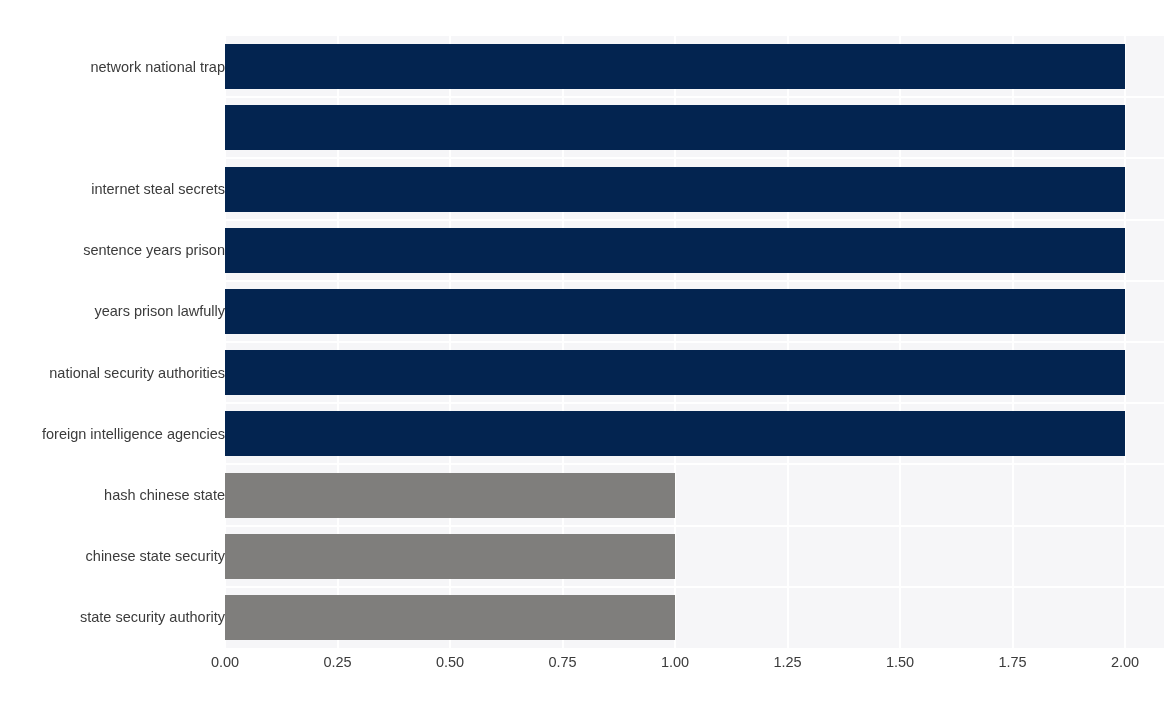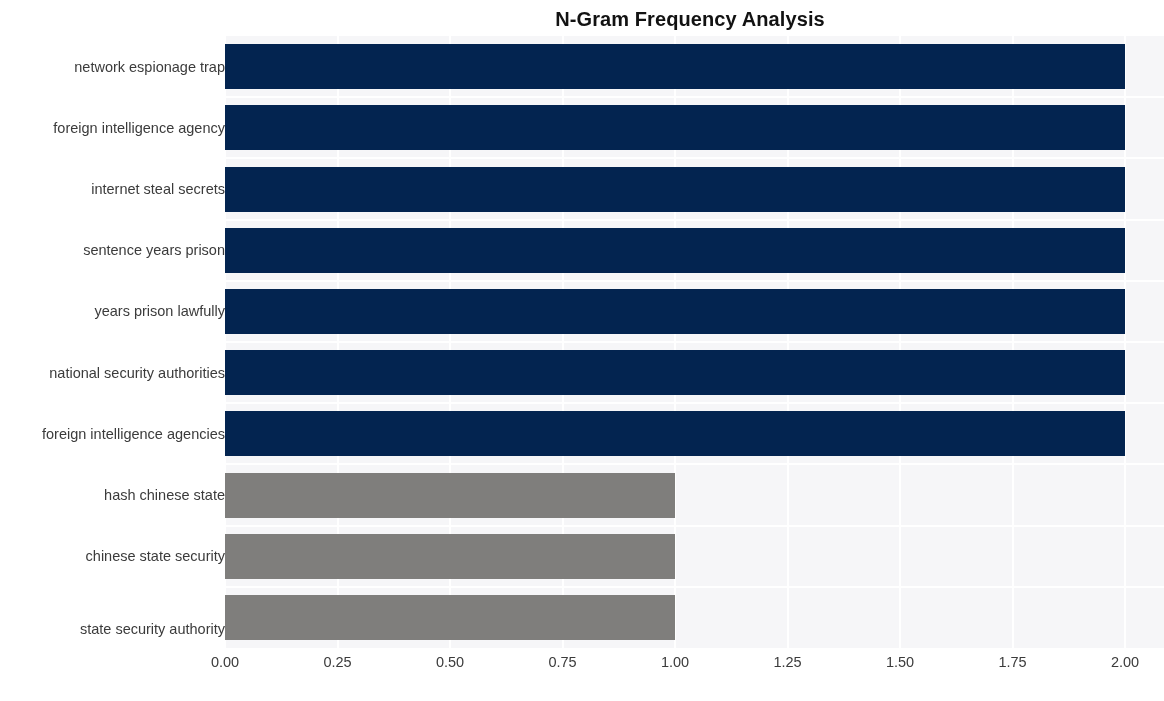--- a/index.html
+++ b/index.html
@@ -119,21 +119,20 @@
     font-size: 15px;
     color: #3b3b3b;
     line-height: 20px;
   }
 </style>
 </head>
 <body>
 
 <div id="figure">
 
-  <div id="chart-title">N-Gram Frequency Analysis</div>
 
   <div id="plot-area">
     <div id="grid-layer">
         <div class="vgrid" style="left: -1px;"></div>
         <div class="vgrid" style="left: 111.509px;"></div>
         <div class="vgrid" style="left: 224.018px;"></div>
         <div class="vgrid" style="left: 336.527px;"></div>
         <div class="vgrid" style="left: 449.036px;"></div>
         <div class="vgrid" style="left: 561.545px;"></div>
         <div class="vgrid" style="left: 674.054px;"></div>
@@ -157,30 +156,29 @@
         <div class="bar" title="years prison lawfully: 2" style="top: 252.9px; width: 900.072px; background: rgb(3, 36, 80);"></div>
         <div class="bar" title="national security authorities: 2" style="top: 314.1px; width: 900.072px; background: rgb(3, 36, 80);"></div>
         <div class="bar" title="foreign intelligence agencies: 2" style="top: 375.3px; width: 900.072px; background: rgb(3, 36, 80);"></div>
         <div class="bar" title="hash chinese state: 1" style="top: 436.5px; width: 450.036px; background: rgb(127, 126, 124);"></div>
         <div class="bar" title="chinese state security: 1" style="top: 497.7px; width: 450.036px; background: rgb(127, 126, 124);"></div>
         <div class="bar" title="state security authority: 1" style="top: 558.9px; width: 450.036px; background: rgb(127, 126, 124);"></div>
       </div>
   </div>
 
   <div id="y-tick-layer">
-      <div class="ytick" style="top: 21.6px;">network espionage trap</div>
-      <div class="ytick" style="top: 82.8px;">foreign intelligence agency</div>
+      <div class="ytick" style="top: 21.6px;">network national trap</div>
       <div class="ytick" style="top: 144px;">internet steal secrets</div>
       <div class="ytick" style="top: 205.2px;">sentence years prison</div>
       <div class="ytick" style="top: 266.4px;">years prison lawfully</div>
       <div class="ytick" style="top: 388.8px;">foreign intelligence agencies</div>
       <div class="ytick" style="top: 327.6px;">national security authorities</div>
       <div class="ytick" style="top: 450px;">hash chinese state</div>
       <div class="ytick" style="top: 511.2px;">chinese state security</div>
-      <div class="ytick" style="top: 572.4px; margin-top: 12px;">state security authority</div>
+      <div class="ytick" style="top: 572.4px;">state security authority</div>
     </div>
 
   <div id="x-tick-layer">
       <div class="xtick" style="left: 0px;">0.00</div>
       <div class="xtick" style="left: 112.509px;">0.25</div>
       <div class="xtick" style="left: 225.018px;">0.50</div>
       <div class="xtick" style="left: 337.527px;">0.75</div>
       <div class="xtick" style="left: 450.036px;">1.00</div>
       <div class="xtick" style="left: 562.545px;">1.25</div>
       <div class="xtick" style="left: 675.054px;">1.50</div>

